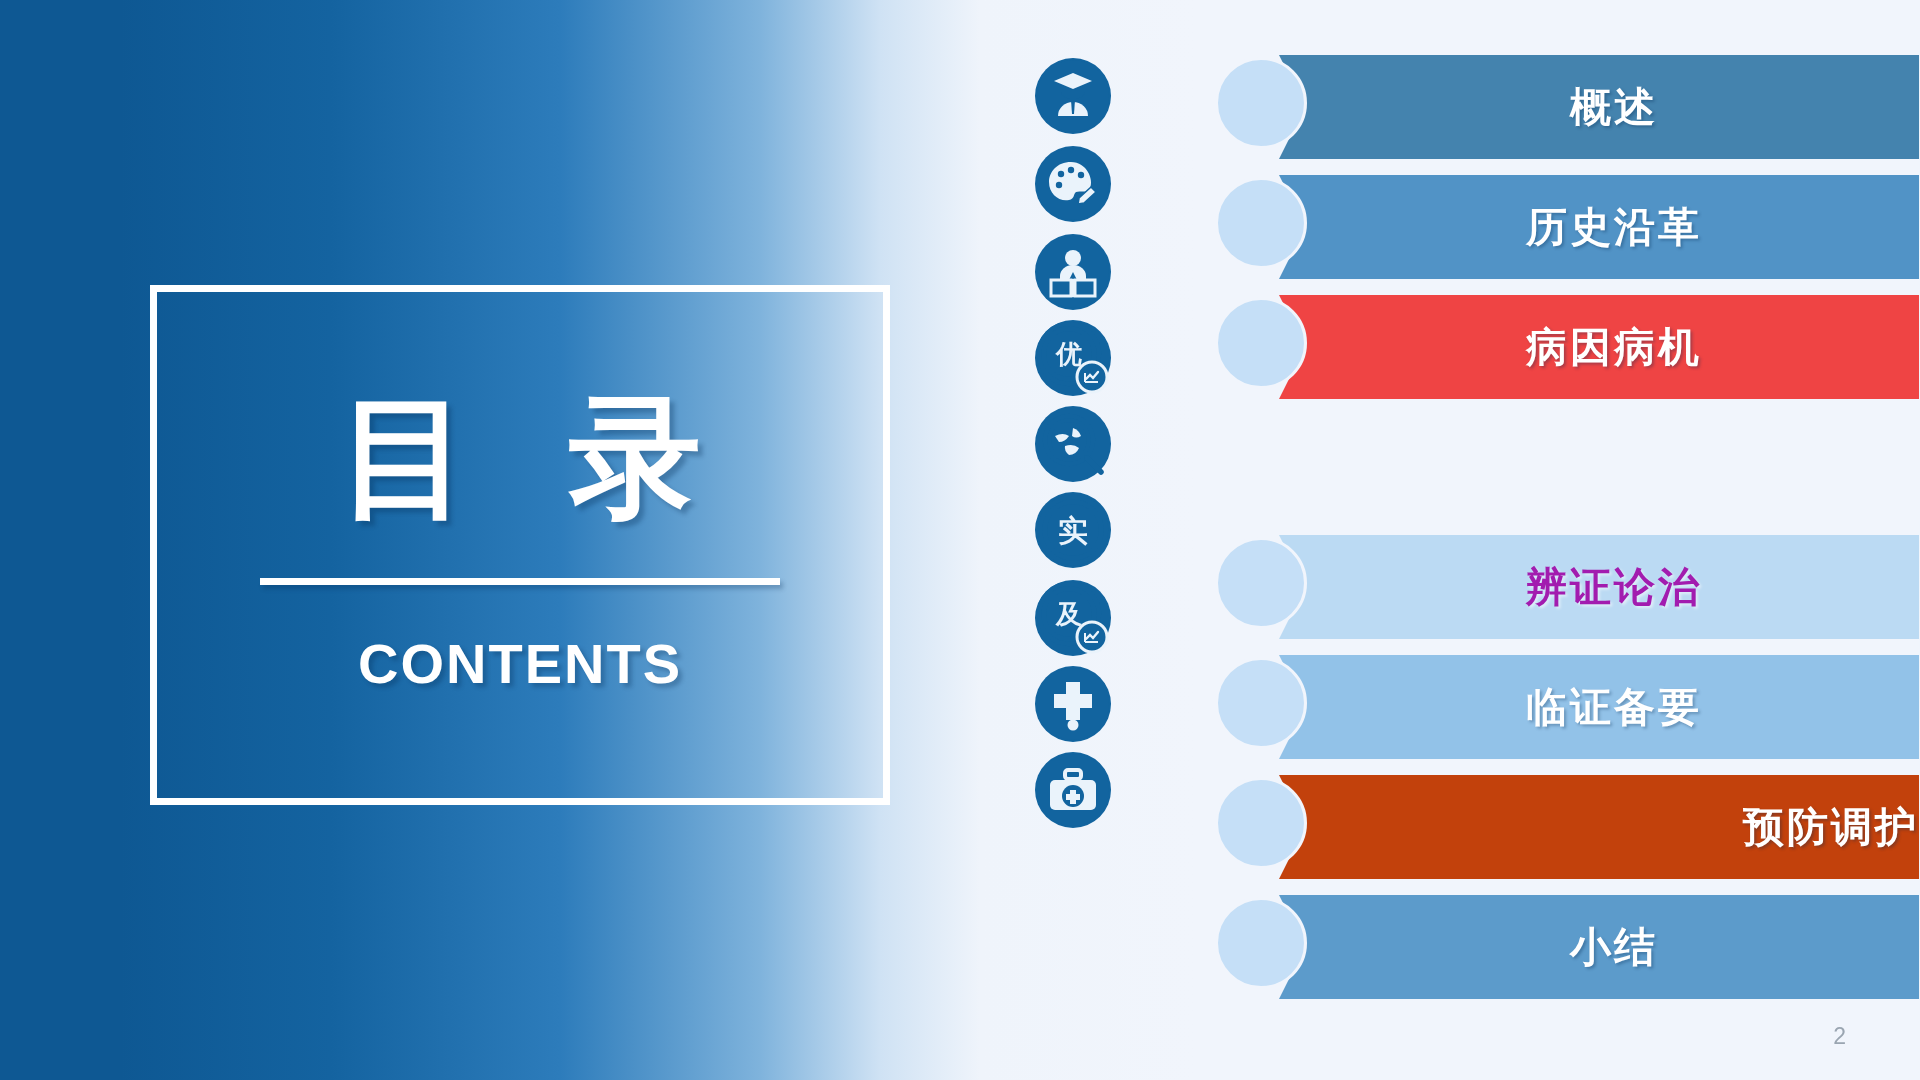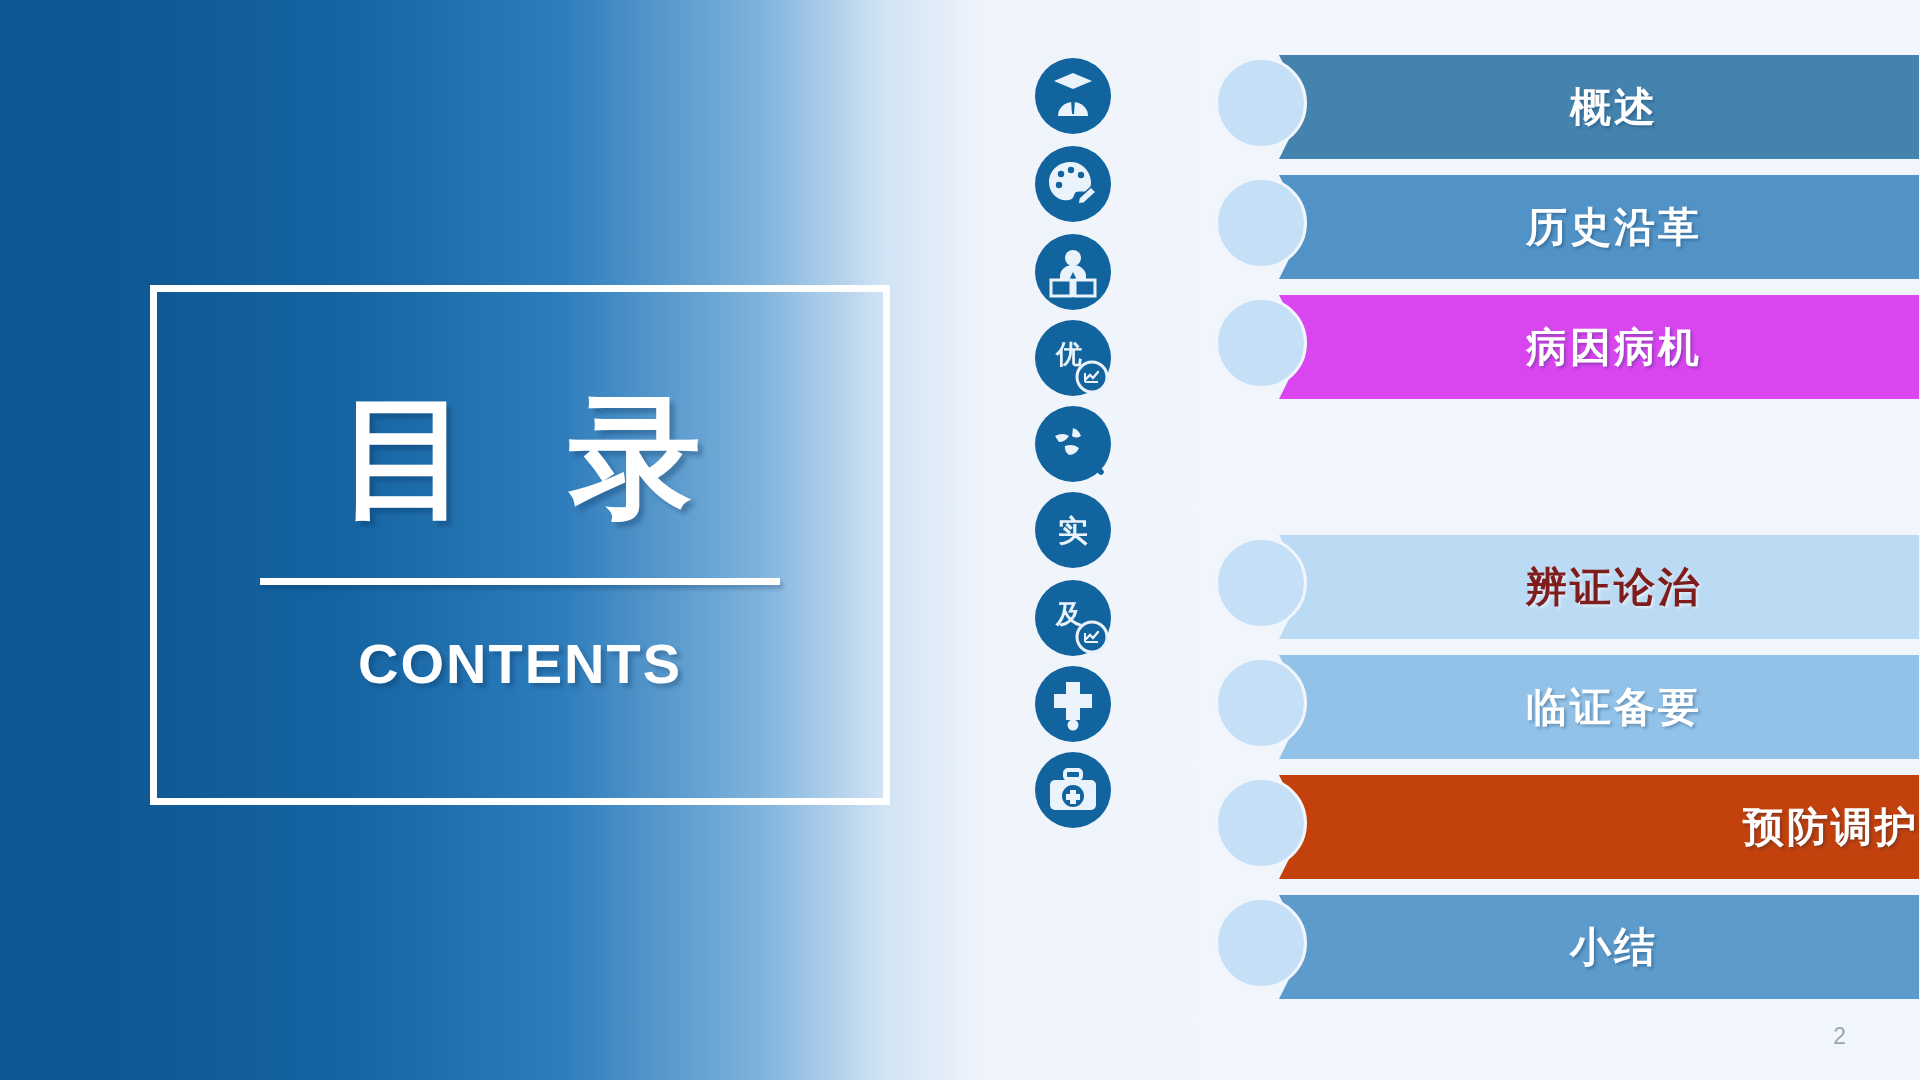--- a/index.html
+++ b/index.html
@@ -152,21 +152,21 @@
     font-size: 41px;
     font-weight: 700;
     color: #FFFFFF;
     letter-spacing: 3px;
     text-shadow: 2px 2px 3px rgba(0,40,80,0.30);
     padding-left: 30px;
     font-family: "DejaVu Sans", "Liberation Sans", sans-serif;
     white-space: nowrap;
   }
   .row-label.dark {
-    color: #7f1d1d;
+    color: #a21caf;
     text-shadow: 2px 2px 3px rgba(255,255,255,0.55);
   }
 
   
   .page-num {
     position: absolute;
     right: 74px;
     bottom: 30px;
     font-size: 23px;
     color: #9AA5B1;
@@ -284,21 +284,21 @@
         </div>
       </div>
       <div class="row" style="top: 175px;">
         <div class="row-circle"></div>
         <div class="row-bar" style="background: rgb(81, 147, 198);">
           <span class="row-label">历史沿革</span>
         </div>
       </div>
       <div class="row" style="top: 295px;">
         <div class="row-circle"></div>
-        <div class="row-bar" style="background: #d946ef;">
+        <div class="row-bar" style="background: #ef4444;">
           <span class="row-label">病因病机</span>
         </div>
       </div>
       <div class="row" style="top: 535px;">
         <div class="row-circle"></div>
         <div class="row-bar" style="background: rgb(187, 218, 243);">
           <span class="row-label dark">辨证论治</span>
         </div>
       </div>
       <div class="row" style="top: 655px; text-align: center;">

